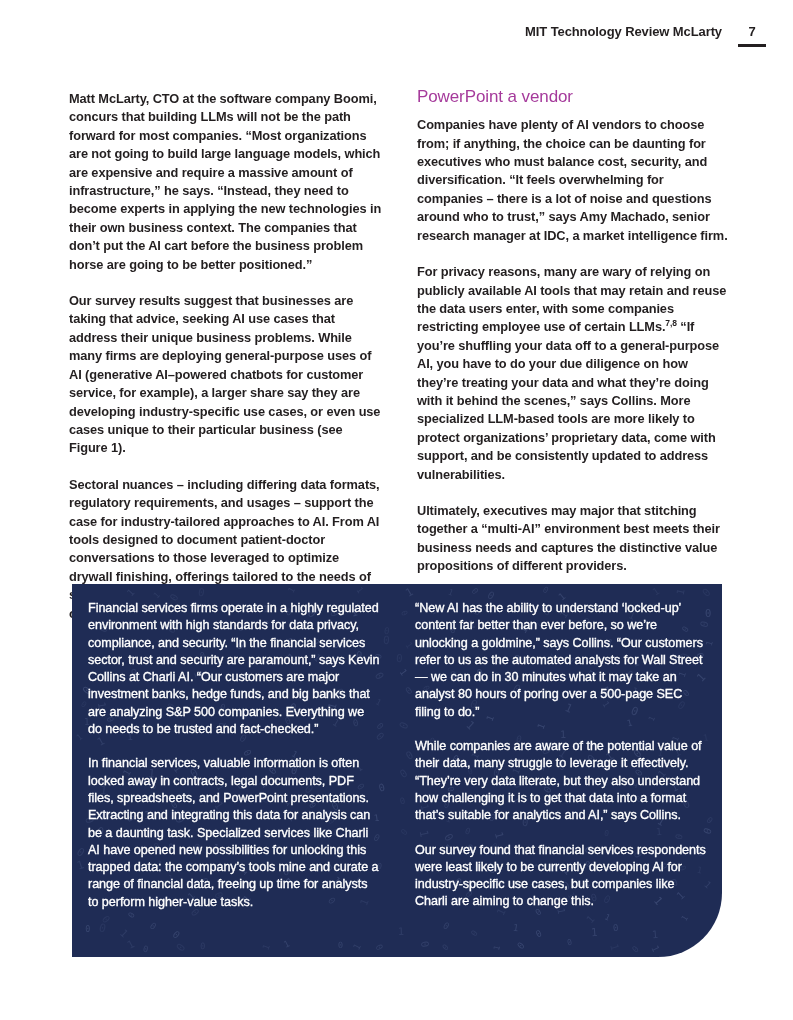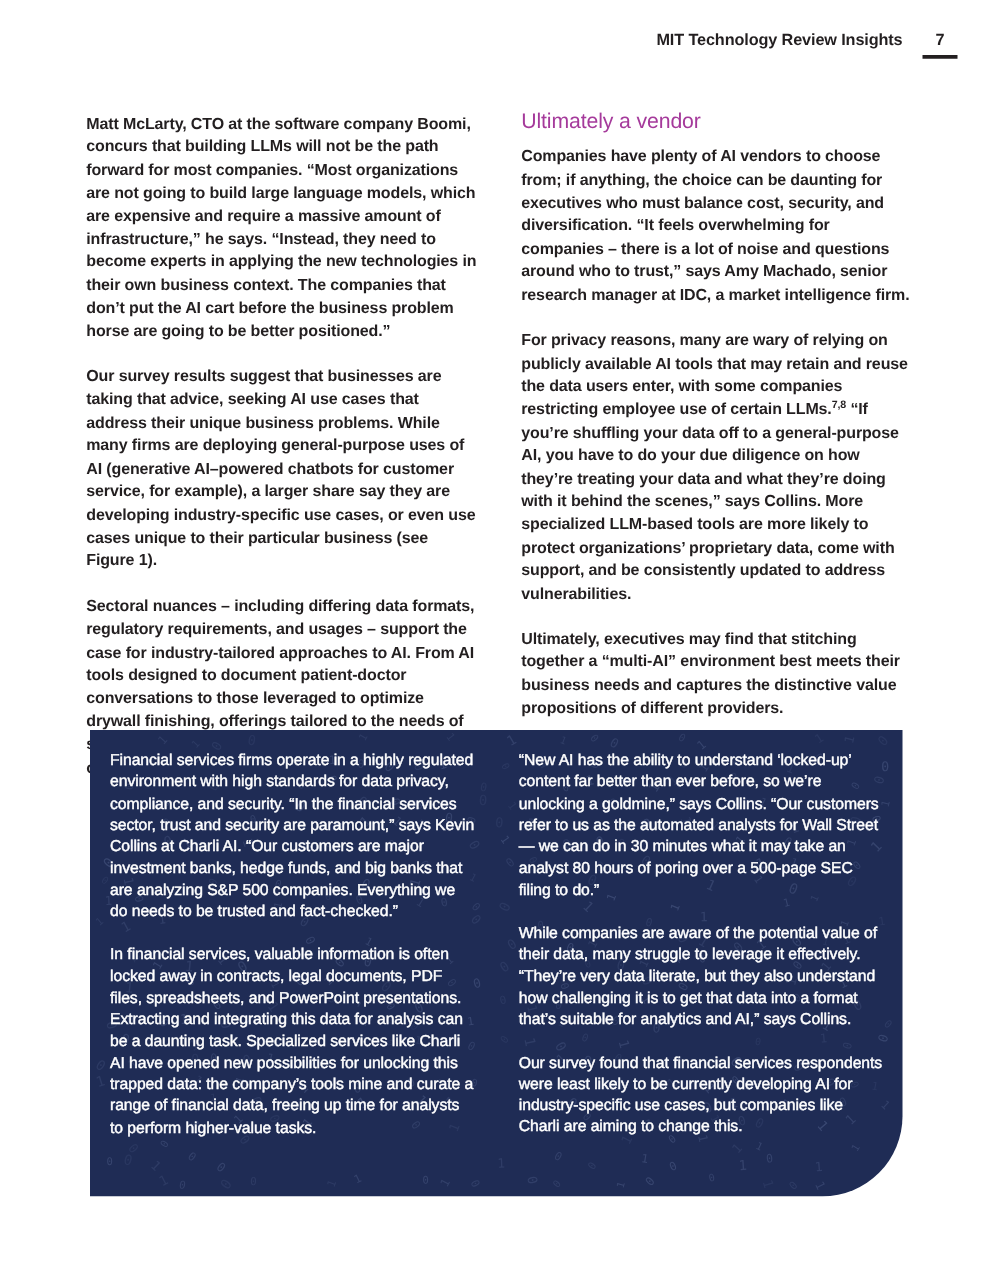--- a/index.html
+++ b/index.html
@@ -54,34 +54,34 @@
   }
   .box-cols{display:flex;gap:35px;}
   .box-col{width:292px;color:#ffffff;font-size:12.6px;line-height:17.3px;letter-spacing:-0.05px;}
   .box-col p{margin:0 0 17px 0;-webkit-text-stroke:0.35px #ffffff;}
 </style>
 </head>
 <body>
 
 <div class="page">
 
-  <div class="header-title">MIT Technology Review Insights</div>
+  <div class="header-title">MIT Technology Review McLarty</div>
   <div class="page-number">7</div>
 
   <section class="col col-left">
     <p>Matt McLarty, CTO at the software company Boomi, concurs that building LLMs will not be the path forward for most companies. “Most organizations are not going to build large language models, which are expensive and require a massive amount of infrastructure,” he says. “Instead, they need to become experts in applying the new technologies in their own business context. The companies that don’t put the AI cart before the business problem horse are going to be better positioned.”</p>
     <p>Our survey results suggest that businesses are taking that advice, seeking AI use cases that address their unique business problems. While many firms are deploying general-purpose uses of AI (generative AI–powered chatbots for customer service, for example), a larger share say they are developing industry-specific use cases, or even use cases unique to their particular business (see Figure 1).</p>
     <p><span>Sectoral nuances – including differing data formats, regulatory requirements, and usages – support the case for industry-tailored approaches to AI. From AI tools designed to document patient-doctor conversations to those leveraged to optimize drywall finishing, offerings tailored to the needs of specific industries or businesses are most likely to offer game-changing results.</span><sup>5,6</sup></p>
   </section>
 
   <section class="col col-right">
-    <h2>Ultimately a vendor</h2>
+    <h2>PowerPoint a vendor</h2>
     <p>Companies have plenty of AI vendors to choose from; if anything, the choice can be daunting for executives who must balance cost, security, and diversification. “It feels overwhelming for companies – there is a lot of noise and questions around who to trust,” says Amy Machado, senior research manager at IDC, a market intelligence firm.</p>
     <p><span>For privacy reasons, many are wary of relying on publicly available AI tools that may retain and reuse the data users enter, with some companies restricting employee use of certain LLMs.</span><sup>7,8</sup><span> “If you’re shuffling your data off to a general-purpose AI, you have to do your due diligence on how they’re treating your data and what they’re doing with it behind the scenes,” says Collins. More specialized LLM-based tools are more likely to protect organizations’ proprietary data, come with support, and be consistently updated to address vulnerabilities.</span></p>
-    <p>Ultimately, executives may find that stitching together a “multi-AI” environment best meets their business needs and captures the distinctive value propositions of different providers.</p>
+    <p>Ultimately, executives may major that stitching together a “multi-AI” environment best meets their business needs and captures the distinctive value propositions of different providers.</p>
   </section>
 
   <aside class="finance-box">
     <div class="pattern">
         <span style="left: 55.9265px; top: 3.52555px; font-size: 9.59295px; opacity: 0.12; transform: rotate(-48deg);">1</span>
         <span style="left: 82.1347px; top: 7.04785px; font-size: 8.29924px; opacity: 0.1; transform: rotate(-47deg);">1</span>
         <span style="left: 98.9419px; top: 7.853px; font-size: 10.5433px; opacity: 0.09; transform: rotate(-60deg);">0</span>
         <span style="left: 125.934px; top: 3.60761px; font-size: 10.8094px; opacity: 0.07; transform: rotate(10deg);">0</span>
         <span style="left: 217.226px; top: 2.34968px; font-size: 8.55871px; opacity: 0.1; transform: rotate(-60deg);">1</span>
         <span style="left: 284.844px; top: 2.4276px; font-size: 8.61826px; opacity: 0.1; transform: rotate(53deg);">1</span>

